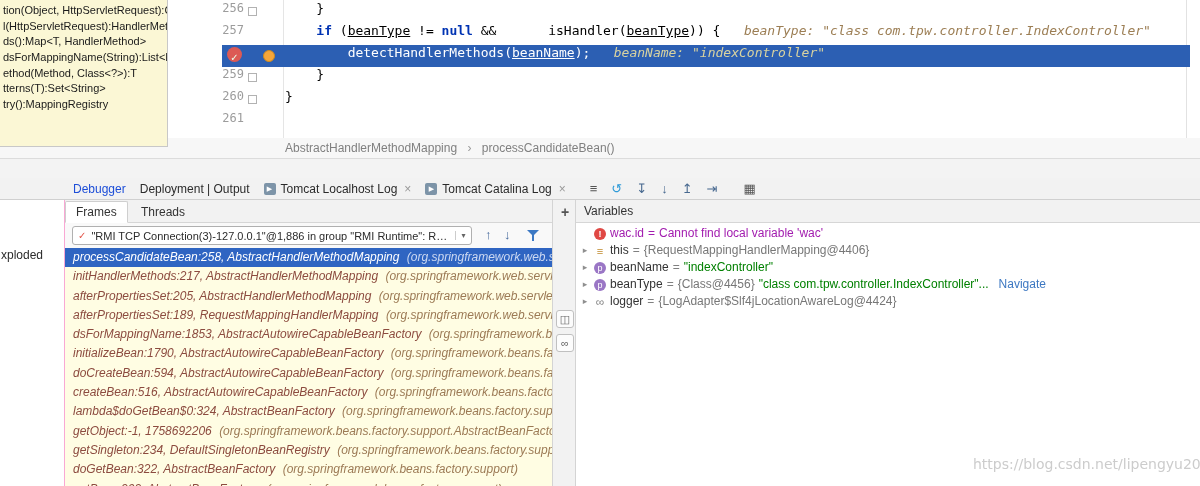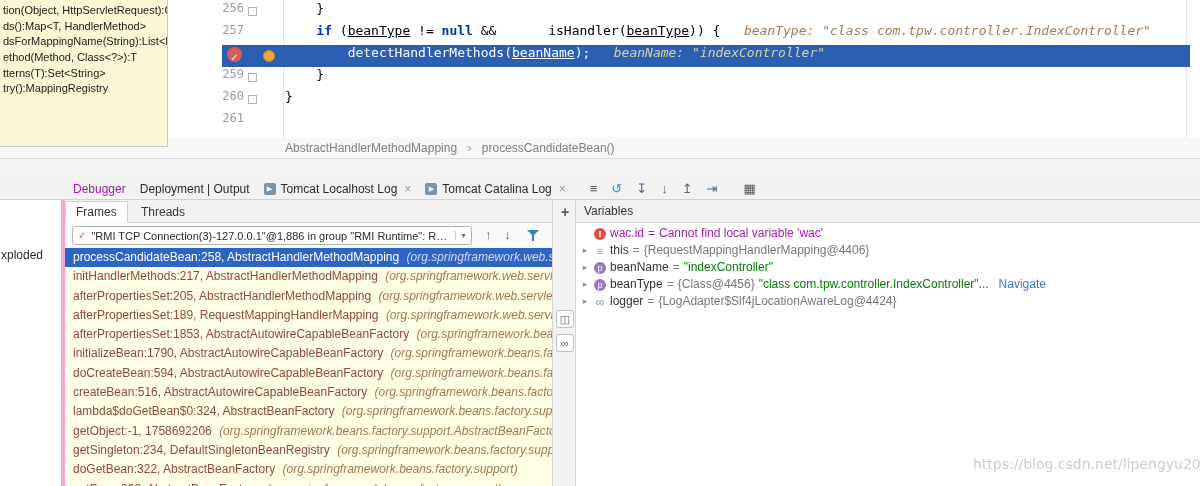--- a/index.html
+++ b/index.html
@@ -31,50 +31,50 @@
   #structure-popup { position:absolute; left:0; top:0; width:168px; height:147px; background:#fbf7d5;
     border-right:1px solid #c8c8c8; border-bottom:1px solid #c8c8c8; z-index:10; padding-top:3px; overflow:hidden; }
   .popup-row { height:15.7px; line-height:15.7px; padding-left:3px; font-size:11px; color:#1a1a1a; white-space:nowrap; overflow:hidden; }
 
   
   #breadcrumb { position:absolute; left:0; top:138px; width:1200px; height:20px; background:#f7f7f7; line-height:20px; padding-left:285px; font-size:12px; color:#808080; }
   .bc-sep { margin:0 7px; color:#9a9a9a; }
   #gapbar { position:absolute; left:0; top:158px; width:1200px; height:20px; background:#f3f3f3; border-top:1px solid #dcdcdc; }
   #tw-tabbar { position:absolute; left:0; top:178px; width:1200px; height:22px; background:#f2f2f2; border-bottom:1px solid #d0d0d0; display:flex; align-items:center; padding-left:66px; }
   .tw-tab { display:flex; align-items:center; gap:5px; font-size:12px; color:#2b2b2b; padding:0 7px; height:22px; }
-  .tw-tab.active { color:#a21caf;align-items:center; }
+  .tw-tab.active { color:#1d4ed8;align-items:center; }
   .tab-icon { display:inline-block; width:12px; height:12px; background:#7d94a8; border-radius:2px; color:#fff; font-size:7px; line-height:12px; text-align:center; }
   .tab-close { color:#999; font-size:12px; margin-left:2px; }
   .hdr-icon { font-size:13px; color:#47688f; padding:0 7px; }
   .hdr-icon.neutral { color:#555; }
   #menu-icon { margin-left:10px; }
   #grid-icon { margin-left:12px; }
 
   
   #debug-body { position:absolute; left:0; top:200px; width:1200px; height:286px; background:#fff; }
-  #left-strip { position:absolute; left:0; top:0; width:65px; height:286px; background:#fff; border-right:4px solid #f9a8d4; }
+  #left-strip { position:absolute; left:0; top:0; width:65px; height:286px; background:#fff; border-right:1px solid #f9a8d4; }
   #left-strip span { position:absolute; left:1px; top:48px; font-size:12px; color:#2b2b2b; }
 
   #frames-panel { position:absolute; left:65px; top:0; width:581px; height:286px; }
   .panel-header { height:23px; background:#f2f2f2; border-bottom:1px solid #d6d6d6; font-size:12px; color:#333; }
   .subtab { display:inline-block; padding:3px 10px; margin-top:1px; }
   .subtab.active { background:#fff; border:1px solid #cfcfcf; border-bottom:1px solid #fff; border-radius:2px 2px 0 0; }
   #frames-toolbar { position:absolute; left:0; top:23px; width:487px; height:25px; background:#f9f9f9; }
   #thread-combo { position:absolute; left:7px; top:3px; width:400px; height:19px; background:#fff; border:1px solid #b0b0b0; border-radius:3px; display:flex; align-items:center; font-size:11px; }
   .combo-check { color:#e2574c; font-size:10px; margin:0 5px; }
   .combo-text { flex:1; overflow:hidden; text-overflow:ellipsis; white-space:nowrap; color:#2b2b2b; }
   .combo-arrow { width:16px; text-align:center; border-left:1px solid #ccc; color:#666; font-size:8px; }
   .ft-icon { position:absolute; top:4px; font-size:13px; color:#46699c; }
   #frames-up { left:420px; } #frames-down { left:439px; }
   .funnel { position:absolute; left:462px; top:7px; width:12px; height:12px; }
   .funnel::before { content:""; position:absolute; left:0; top:0; border-left:6px solid transparent; border-right:6px solid transparent; border-top:6px solid #3c79c4; }
   .funnel::after { content:""; position:absolute; left:5px; top:5px; width:2px; height:6px; background:#3c79c4; }
   #frames-list { position:absolute; left:0; top:48px; width:487px; height:238px; background:#fffde3; overflow:hidden; }
   .frame-row { height:19.3px; line-height:19.3px; padding-left:8px; white-space:nowrap; overflow:hidden; font-size:12px; }
-  .fr-label { color:#8c4b3f; }
+  .fr-label { color:#8c4b3f;font-style:italic; }
   .fr-pkg { color:#9c7a55; font-style:italic; margin-left:4px; }
   .frame-row.selected { background:#2f65c2; }
   .frame-row.selected .fr-label { color:#fff; }
   .frame-row.selected .fr-pkg { color:#ccd9f2; }
   #frames-scrollbar { position:absolute; right:1px; top:50px; width:8px; height:236px; }
   #frames-thumb { width:8px; height:150px; background:#d2d2d2; border-radius:4px; }
 
   #watch-strip { position:absolute; left:552px; top:0; width:24px; height:286px; background:#f2f2f2; border-left:1px solid #d4d4d4; border-right:1px solid #d4d4d4; }
   .ws-plus { position:absolute; left:0; top:4px; width:24px; text-align:center; font-size:14px; font-weight:bold; color:#555; }
   .ws-btn { position:absolute; left:3px; width:18px; height:18px; border:1px solid #c0c0c0; border-radius:3px; background:#fcfcfc; color:#666; font-size:11px; line-height:16px; text-align:center; }
@@ -130,20 +130,21 @@
     <div class="code-row" style="top:23px"><span class="seg pln">    </span><span class="seg kw">if</span><span class="seg pln"> (</span><span class="seg var-underline">beanType</span><span class="seg pln"> != </span><span class="seg kw">null</span><span class="seg pln"> &amp;&amp; </span><span class="seg mth">isHandler</span><span class="seg pln">(</span><span class="seg var-underline">beanType</span><span class="seg pln">)) {</span><span class="seg hint">   beanType: "class com.tpw.controller.IndexController"</span></div>
     <div class="code-row" style="top:45px"><span class="seg cur">        </span><span class="seg cur">detectHandlerMethods</span><span class="seg cur">(</span><span class="seg cur-underline">beanName</span><span class="seg cur">);</span><span class="seg hint-on-blue">   beanName: "indexController"</span></div>
     <div class="code-row" style="top:67px"><span class="seg pln">    }</span></div>
     <div class="code-row" style="top:89px"><span class="seg pln">}</span></div>
     <div class="code-row" style="top:111px"></div>
   </div>
 
   <div id="structure-popup">
 
   <div class="popup-row">tion(Object, HttpServletRequest):C</div>
+      <div class="popup-row">l(HttpServletRequest):HandlerMet</div>
       <div class="popup-row">ds():Map&lt;T, HandlerMethod&gt;</div>
       <div class="popup-row">dsForMappingName(String):List&lt;H</div>
       <div class="popup-row">ethod(Method, Class&lt;?&gt;):T</div>
       <div class="popup-row">tterns(T):Set&lt;String&gt;</div>
       <div class="popup-row">try():MappingRegistry</div>
     </div>
 
   <div id="breadcrumb">
     <span class="bc-item">AbstractHandlerMethodMapping</span>
     <span class="bc-sep">›</span>
@@ -211,21 +212,21 @@
           </div>
           <div class="frame-row">
             <span class="fr-label">afterPropertiesSet:205, AbstractHandlerMethodMapping</span>
             <span class="fr-pkg">(org.springframework.web.servlet.handler)</span>
           </div>
           <div class="frame-row">
             <span class="fr-label">afterPropertiesSet:189, RequestMappingHandlerMapping</span>
             <span class="fr-pkg">(org.springframework.web.servlet.mvc.method.annotation)</span>
           </div>
           <div class="frame-row">
-            <span class="fr-label">afterPropertiesSet:1853, AbstractAutowireCapableBeanFactory</span>
+            <span class="fr-label">dsForMappingName:1853, AbstractAutowireCapableBeanFactory</span>
             <span class="fr-pkg">(org.springframework.beans.factory.support)</span>
           </div>
           <div class="frame-row">
             <span class="fr-label">initializeBean:1790, AbstractAutowireCapableBeanFactory</span>
             <span class="fr-pkg">(org.springframework.beans.factory.support)</span>
           </div>
           <div class="frame-row">
             <span class="fr-label">doCreateBean:594, AbstractAutowireCapableBeanFactory</span>
             <span class="fr-pkg">(org.springframework.beans.factory.support)</span>
           </div>

